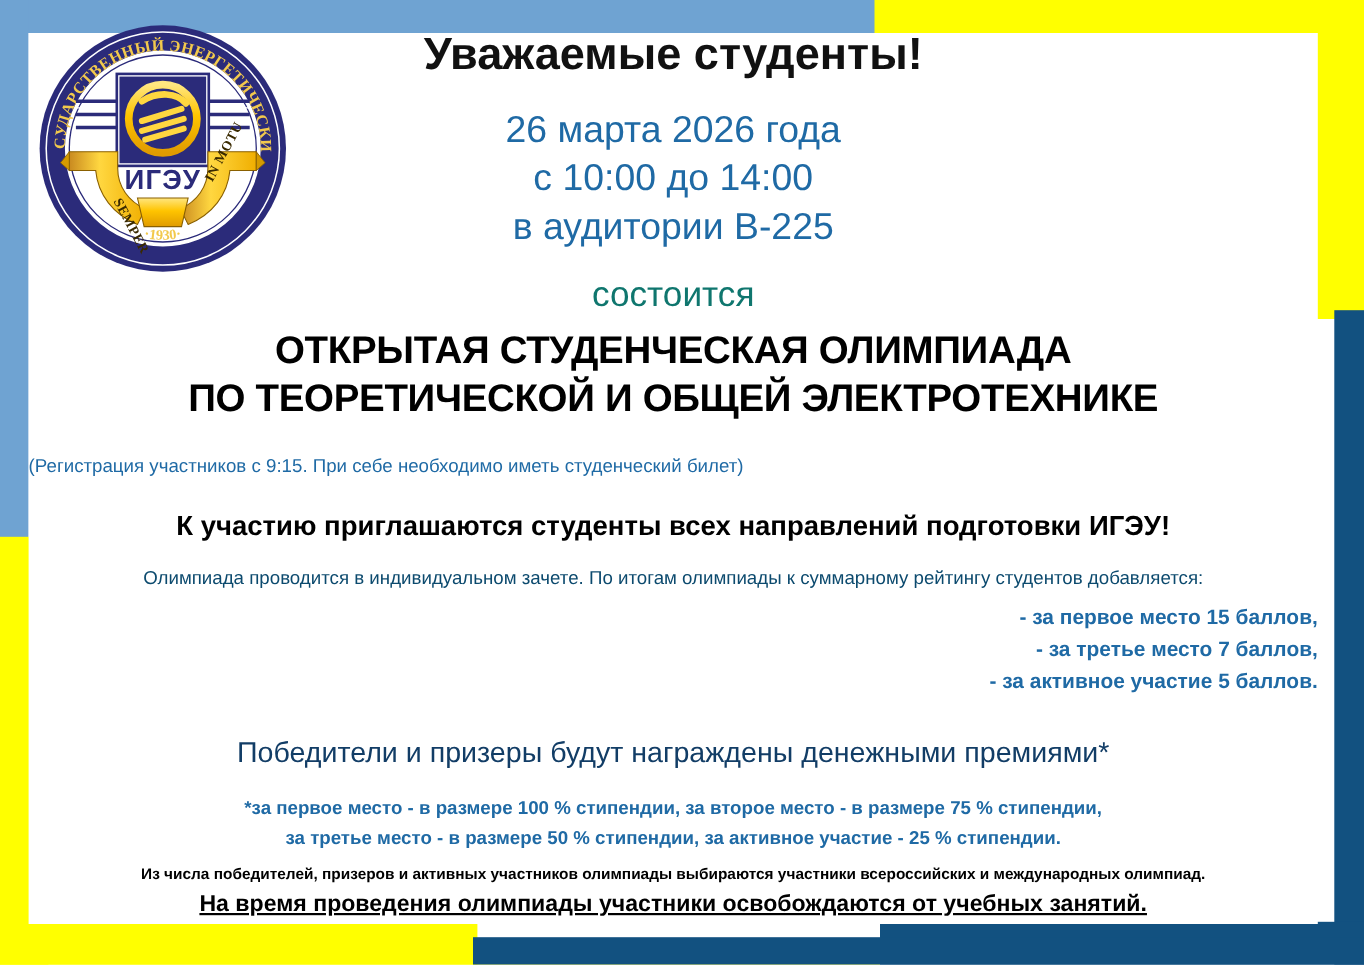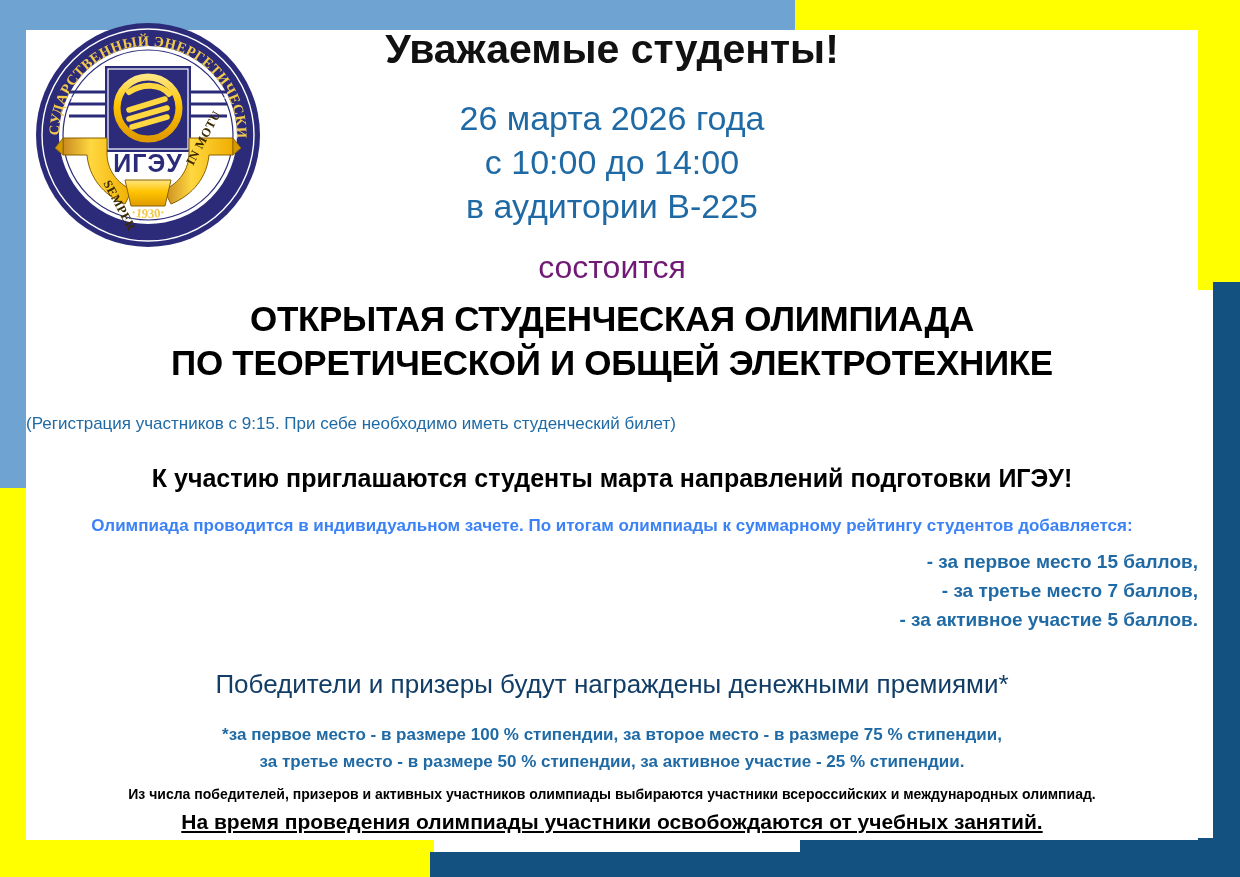--- a/index.html
+++ b/index.html
@@ -41,38 +41,38 @@
     text-align:center;font-size:41px;font-weight:bold;color:#111111;
     letter-spacing:0px;
   }
   .t-when{
     position:absolute;left:0;top:72px;width:1172px;
     text-align:center;color:#1f6aa5;font-size:34px;line-height:44px;
   }
   .t-when div{white-space:nowrap;}
   .t-sost{
     position:absolute;left:0;top:225px;width:1172px;
-    text-align:center;color:#701a75;font-size:32px;
+    text-align:center;color:#0f766e;font-size:32px;
   }
   .t-main{
     position:absolute;left:0;top:273px;width:1172px;
     text-align:center;color:#000000;font-weight:bold;font-size:35px;
     line-height:44px;letter-spacing:-0.3px;
   }
   .t-reg{
     position:absolute;left:0;top:390px;width:1172px;
     text-align:left;color:#1f6aa5;font-size:17px;
   }
   .t-invite{
     position:absolute;left:0;top:440px;width:1172px;
     text-align:center;color:#000000;font-weight:bold;font-size:25px;
   }
   .t-scoring{
     position:absolute;left:0;top:492px;width:1172px;
-    text-align:center;color:#3b82f6;font-weight:bold;font-size:17px;
+    text-align:center;color:#0c4a6e;font-weight:normal;font-size:17px;
   }
   .t-points{
     position:absolute;left:0;top:523px;width:1172px;
     text-align:right;color:#1f6aa5;font-weight:bold;font-size:19px;
     line-height:29px;
   }
   .t-prize{
     position:absolute;left:0;top:645px;width:1172px;
     text-align:center;color:#123d66;font-size:26px;
   }
@@ -191,21 +191,21 @@
 
     <div class="t-sost">состоится</div>
 
     <div class="t-main">
       <div>ОТКРЫТАЯ СТУДЕНЧЕСКАЯ ОЛИМПИАДА</div>
       <div>ПО ТЕОРЕТИЧЕСКОЙ И ОБЩЕЙ ЭЛЕКТРОТЕХНИКЕ</div>
     </div>
 
     <div class="t-reg">(Регистрация участников с 9:15. При себе необходимо иметь студенческий билет)</div>
 
-    <div class="t-invite">К участию приглашаются студенты марта направлений подготовки ИГЭУ!</div>
+    <div class="t-invite">К участию приглашаются студенты всех направлений подготовки ИГЭУ!</div>
 
     <div class="t-scoring">Олимпиада проводится в индивидуальном зачете. По итогам олимпиады к суммарному рейтингу студентов добавляется:</div>
 
     <div class="t-points">
       <div>- за первое место 15 баллов,</div>
       <div>- за третье место 7 баллов,</div>
       <div>- за активное участие 5 баллов.</div>
     </div>
 
     <div class="t-prize">Победители и призеры будут награждены денежными премиями*</div>

